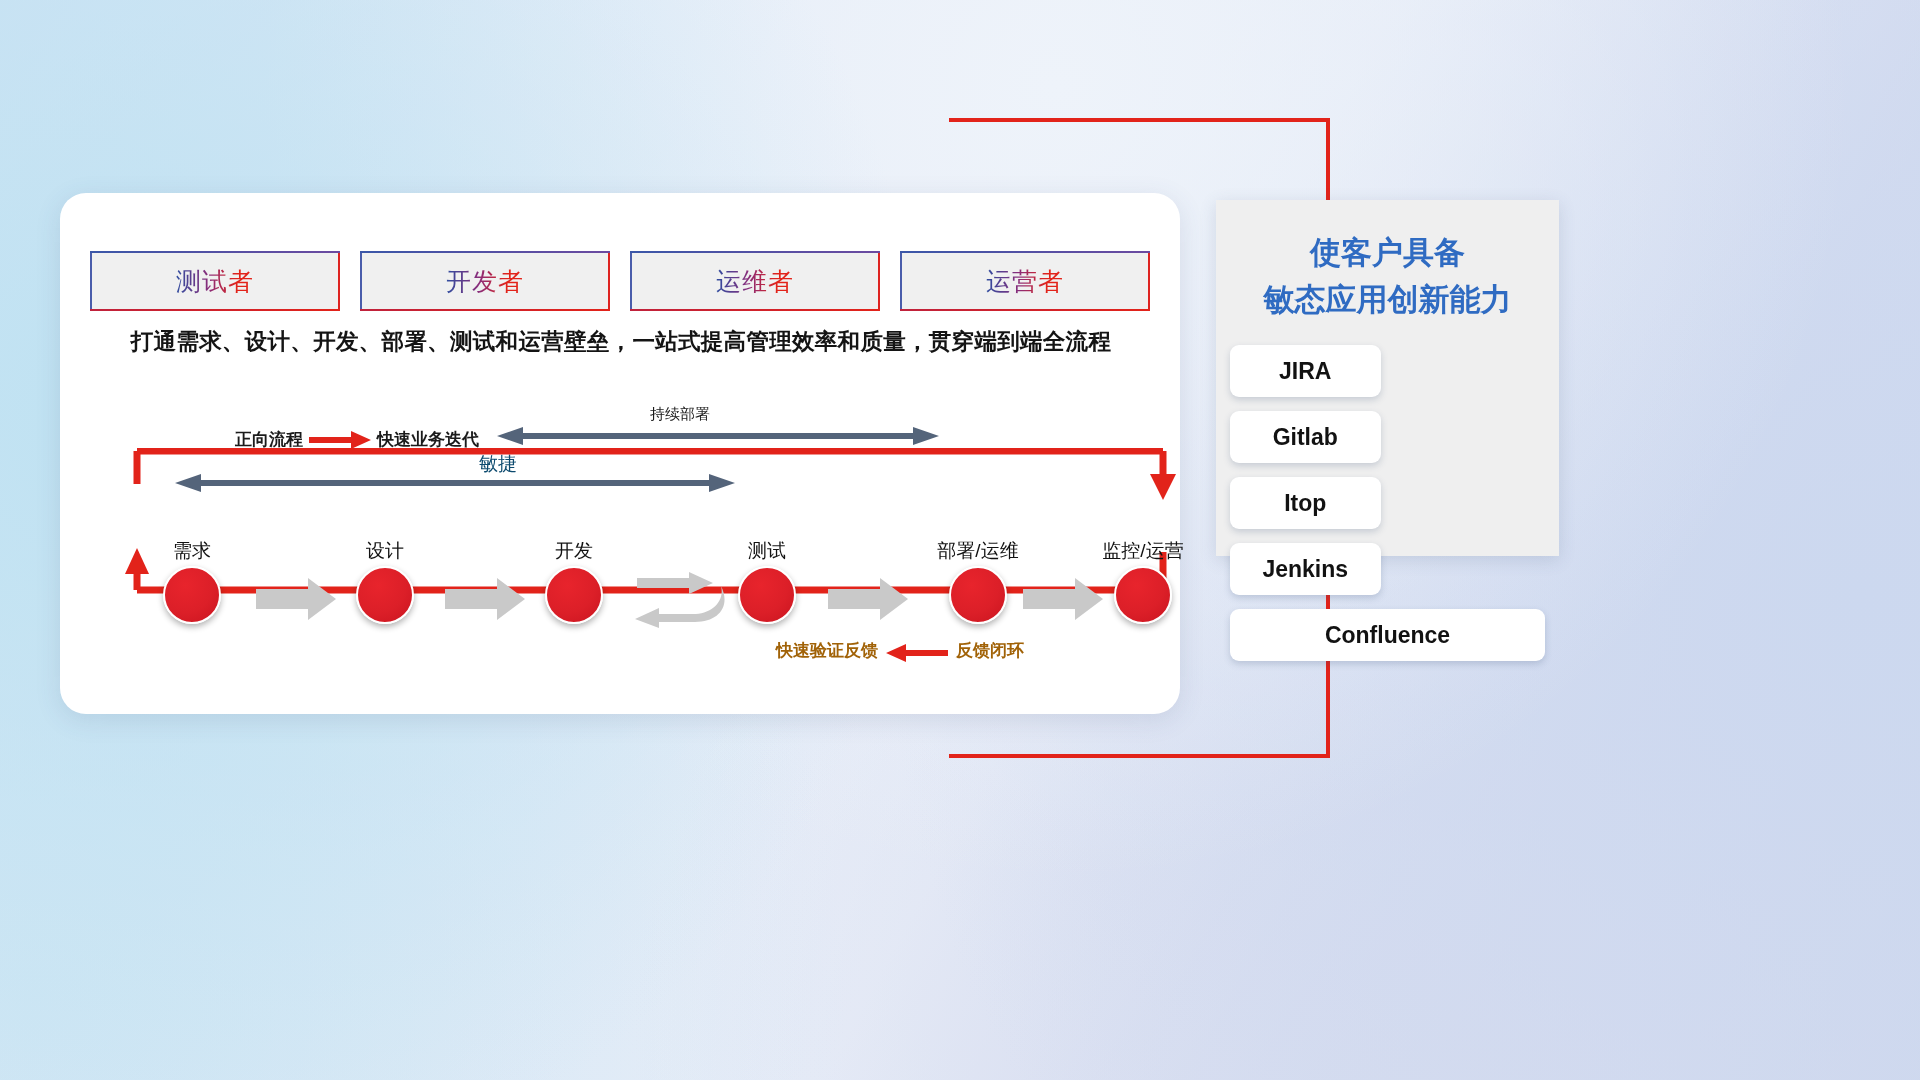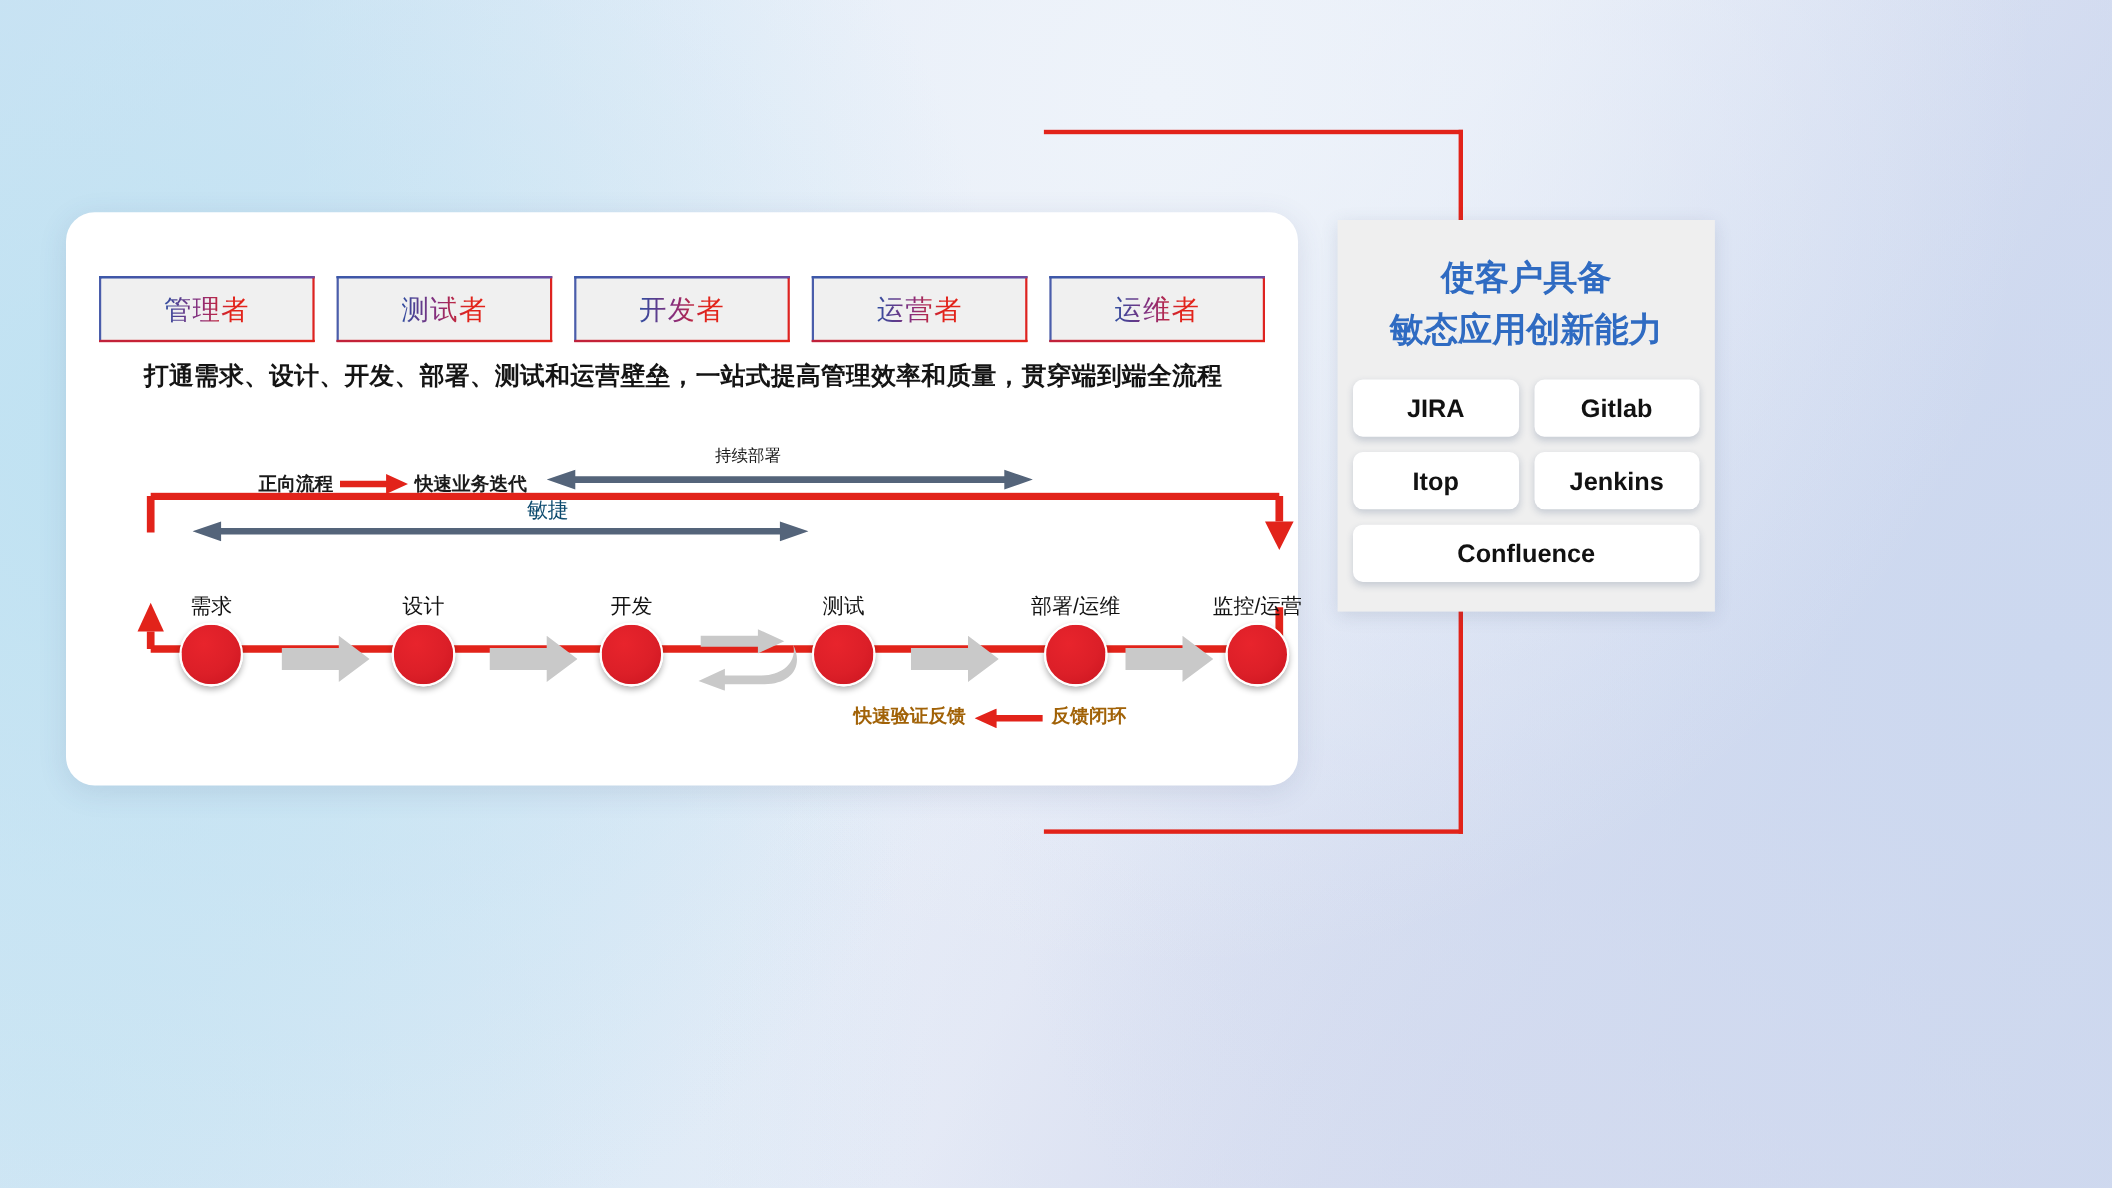--- a/index.html
+++ b/index.html
@@ -152,21 +152,21 @@
     margin-top: 30px;
     text-align: center;
     color: #2f6bc2;
     font-weight: bold;
     line-height: 1.5;
   }
   #tools-title .t1 { display:block; font-size: 31px; }
   #tools-title .t2 { display:block; font-size: 31px; }
   #tools-grid {
     margin: 22px 14px 0 14px;
-    display: flex; flex-wrap: wrap; gap: 14px;
+    display: flex; flex-wrap: wrap; gap: 14px; flex-direction: column;
   }
   .tool-chip {
     height: 52px;
     background: #ffffff;
     border-radius: 9px;
     display: flex; align-items: center; justify-content: center;
     font-size: 23px; font-weight: bold; color: #121212;
     box-shadow: 0 3px 7px rgba(60,80,120,.22);
   }
   .tool-chip.half { width: calc(50% - 7px); }
@@ -176,33 +176,30 @@
 <body>
 
 <div id="bg"></div>
 
 <div id="red-bracket"></div>
 
 <div id="card">
 
   <div id="roles">
     <div class="role-box">
-      <span class="role-label">管理者</span>
-    </div>
-    <div class="role-box">
       <span class="role-label">测试者</span>
     </div>
     <div class="role-box">
       <span class="role-label">开发者</span>
     </div>
     <div class="role-box">
+      <span class="role-label">运维者</span>
+    </div>
+    <div class="role-box">
       <span class="role-label">运营者</span>
-    </div>
-    <div class="role-box">
-      <span class="role-label">运维者</span>
     </div>
   </div>
 
   <div id="headline">打通需求、设计、开发、部署、测试和运营壁垒，一站式提高管理效率和质量，贯穿端到端全流程</div>
 
   <div id="legend-forward">
     <span>正向流程</span>
     <svg class="red-arrow-glyph" width="62" height="18" viewBox="0 0 62 18">
       <path d="M0 6 L42 6 L42 0 L62 9 L42 18 L42 12 L0 12 Z" fill="#e2231a"></path>
     </svg>

